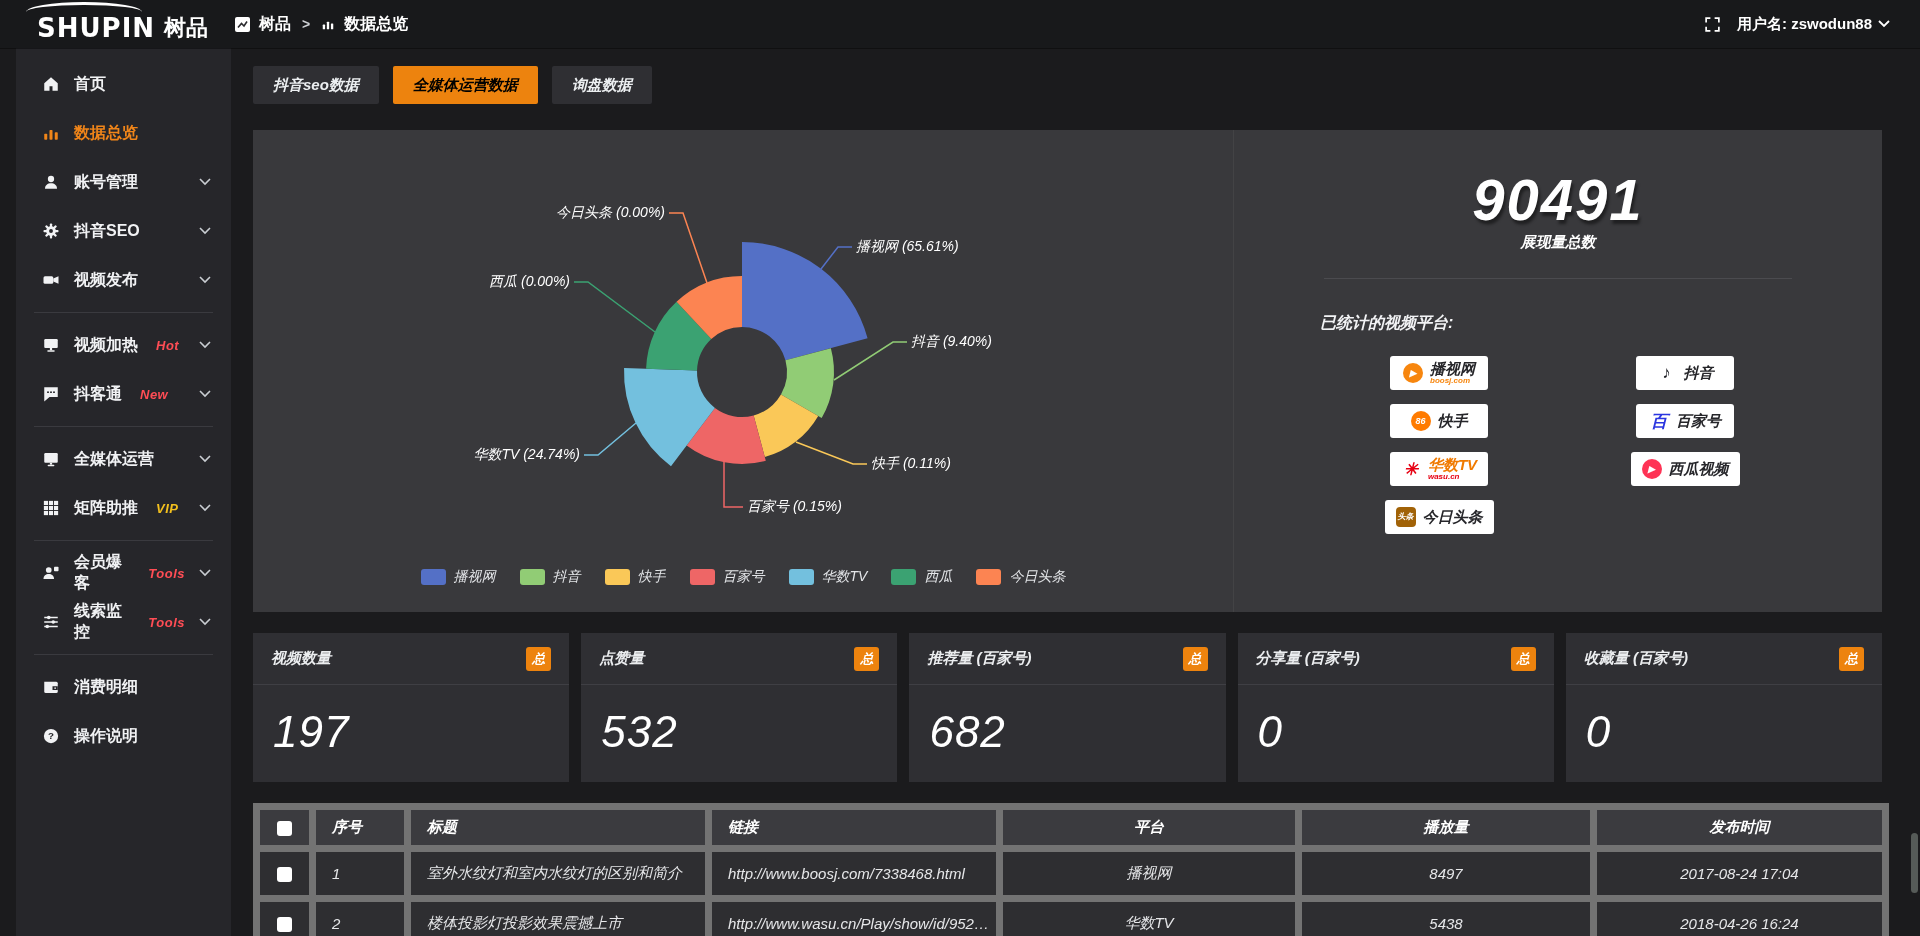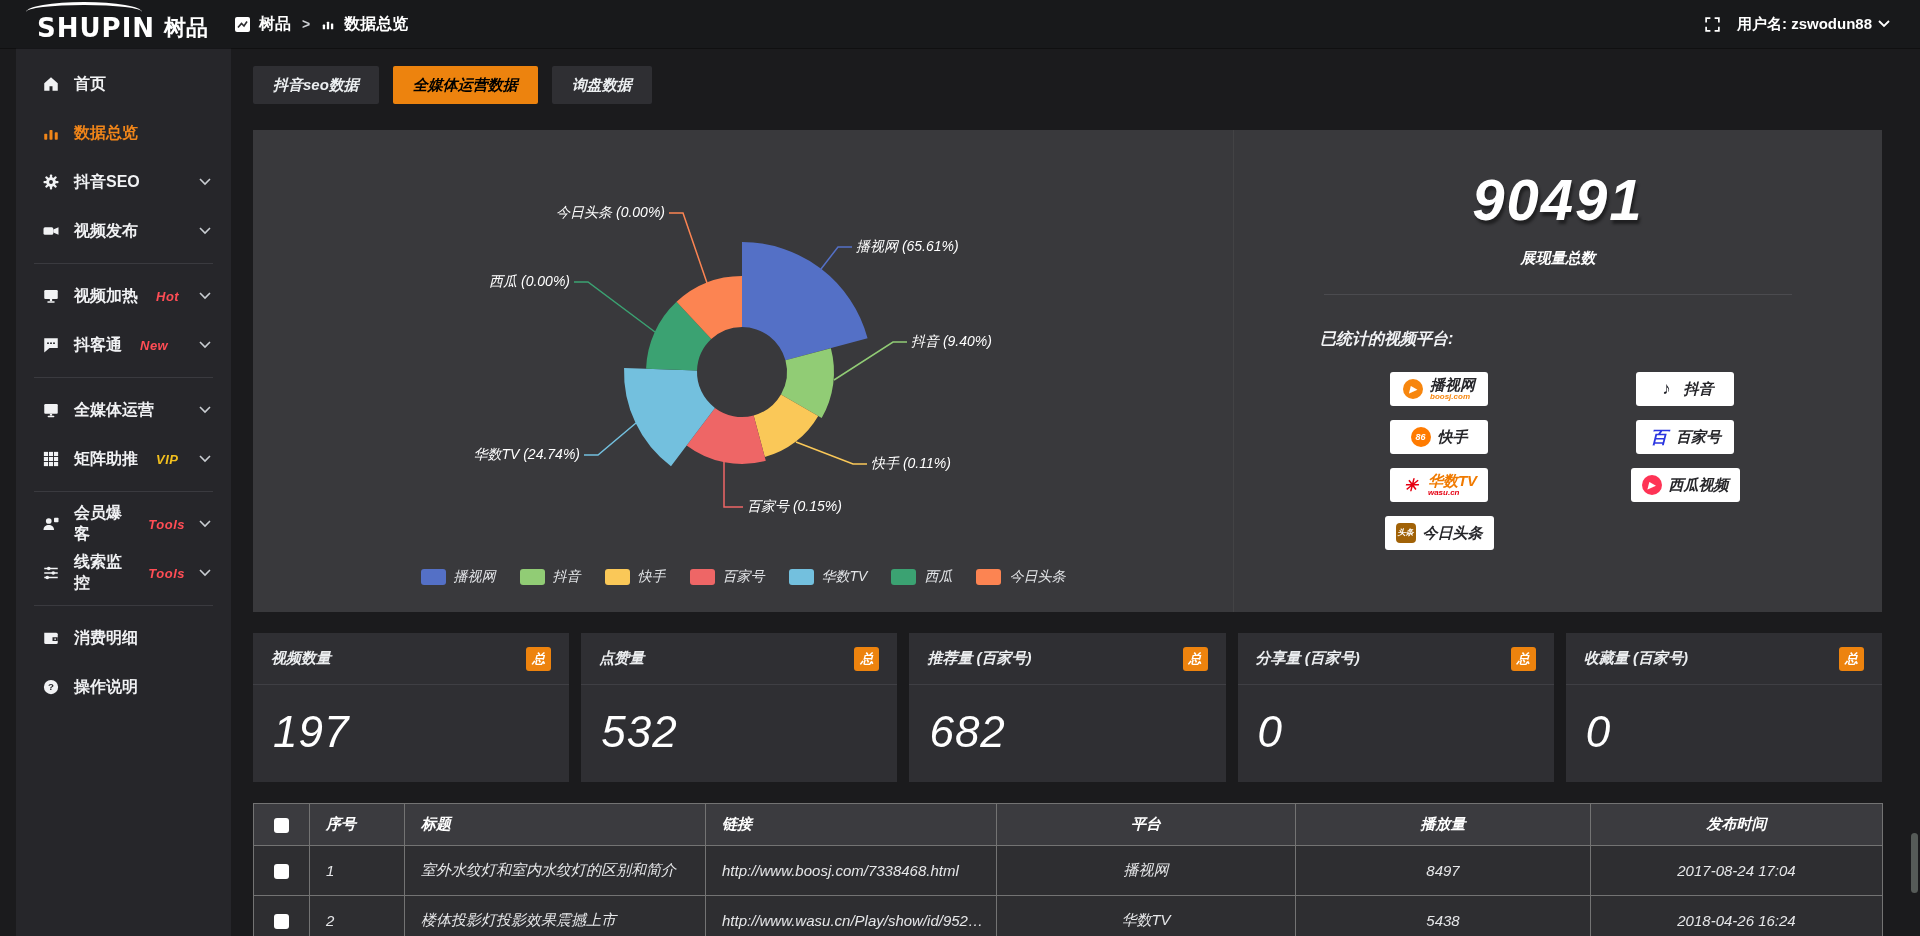--- a/index.html
+++ b/index.html
@@ -46,21 +46,21 @@
 
   
   .chart-panel { margin:26px 0 0 51px; width:1629px; height:482px; background:#39393c; display:flex; }
   .chart-left { width:980px; position:relative; flex:none; }
   .chart-legend { position:absolute; left:0; right:0; bottom:26px; display:flex; justify-content:center; gap:24px; }
   .legend-item { display:flex; align-items:center; gap:8px; font-size:14px; color:#e4e6e9; cursor:pointer; }
   .legend-swatch { width:25px; height:16px; border-radius:3px; }
   .chart-right { flex:1; border-left:1px solid rgba(255,255,255,.05); padding-top:36px; }
   .total-value { text-align:center; font-size:58px; font-weight:800; color:#fff; letter-spacing:2px;
     text-shadow:2px 4px 3px rgba(0,0,0,.45); }
-  .total-label { text-align:center; font-size:15px; font-weight:700; margin-top:16px; color:#fff; }
+  .total-label { text-align:center; font-size:15px; font-weight:700; color:#fff; }
   .right-divider { border-top:1px solid #4b4b4f; margin:26px 90px 0; }
   .platforms-title { margin:34px 0 0 86px; font-size:16px; font-weight:700; color:#f2f3f5; }
   .platforms-grid { margin:22px 0 0 82px; width:492px; display:grid; grid-template-columns:1fr 1fr;
     row-gap:14px; justify-items:center; }
   .platform-badge { background:#fff; border-radius:3px; height:34px; min-width:98px; padding:0 11px;
     display:flex; align-items:center; justify-content:center; gap:7px; }
   .pb-icon { width:20px; height:20px; display:flex; align-items:center; justify-content:center; font-weight:800; flex:none; }
   .pb-icon.circle { border-radius:50%; font-size:9px; }
   .pb-icon.square { border-radius:4px; font-size:8px; line-height:1; text-align:center; }
   .pb-icon.none { font-size:17px; }
@@ -72,21 +72,21 @@
   .cards { margin:21px 0 0 51px; width:1629px; display:flex; gap:12px; }
   .card { flex:1; background:#2f2f33; height:149px; }
   .card-head { display:flex; align-items:center; justify-content:space-between; padding:0 18px; height:52px;
     border-bottom:1px solid #3f3f44; }
   .card-title { font-size:15px; font-weight:700; color:#eceef0; }
   .card-badge { background:#ed830e; color:#fff; font-size:13px; font-weight:700; padding:3px 6px; border-radius:3px; }
   .card-value { padding:22px 20px 0; font-size:44px; color:#fff; font-weight:500; letter-spacing:1px; }
 
   
   table.data-table { margin:21px 0 0 51px; width:1629px; border-collapse:collapse; table-layout:fixed; background:#2e2e31; }
-  .data-table th, .data-table td { border:1px solid #737373; }
+  .data-table th, .data-table td { border:7px solid #737373; }
   .data-table thead th { background:#3b3b3f; height:42px; font-size:15px; color:#fff; font-weight:700; }
   .data-table td { height:50px; font-size:15px; color:#e6e7e9; }
   .al { text-align:left; padding-left:16px; }
   .ac { text-align:center; }
   .link-orange { color:#f2913c; cursor:pointer; }
   .checkbox { width:15px; height:15px; background:#fff; border-radius:3px; display:inline-block; vertical-align:middle; cursor:pointer; }
 
   .scroll-thumb { position:fixed; right:2px; top:833px; width:7px; height:60px; background:#565b58; border-radius:4px; z-index:30; }
 
   svg text { font-family:"Liberation Sans", sans-serif; }
@@ -215,20 +215,29 @@
         <svg class="mi">
           <use href="#i-home"></use>
         </svg>
         <span>首页</span>
       </div>
       <div class="menu-item active">
         <svg class="mi">
           <use href="#i-bars"></use>
         </svg>
         <span>数据总览</span>
+      </div>
+      <div class="menu-item">
+        <svg class="mi">
+          <use href="#i-user"></use>
+        </svg>
+        <span>账号管理</span>
+        <svg class="menu-chevron" width="12" height="8" viewBox="0 0 12 8" fill="none" stroke="#c9cdd2" stroke-width="1.6">
+          <path d="M1 1l5 5 5-5"></path>
+        </svg>
       </div>
       <div class="menu-item">
         <svg class="mi">
           <use href="#i-gear"></use>
         </svg>
         <span>抖音SEO</span>
         <svg class="menu-chevron" width="12" height="8" viewBox="0 0 12 8" fill="none" stroke="#c9cdd2" stroke-width="1.6">
           <path d="M1 1l5 5 5-5"></path>
         </svg>
       </div>

